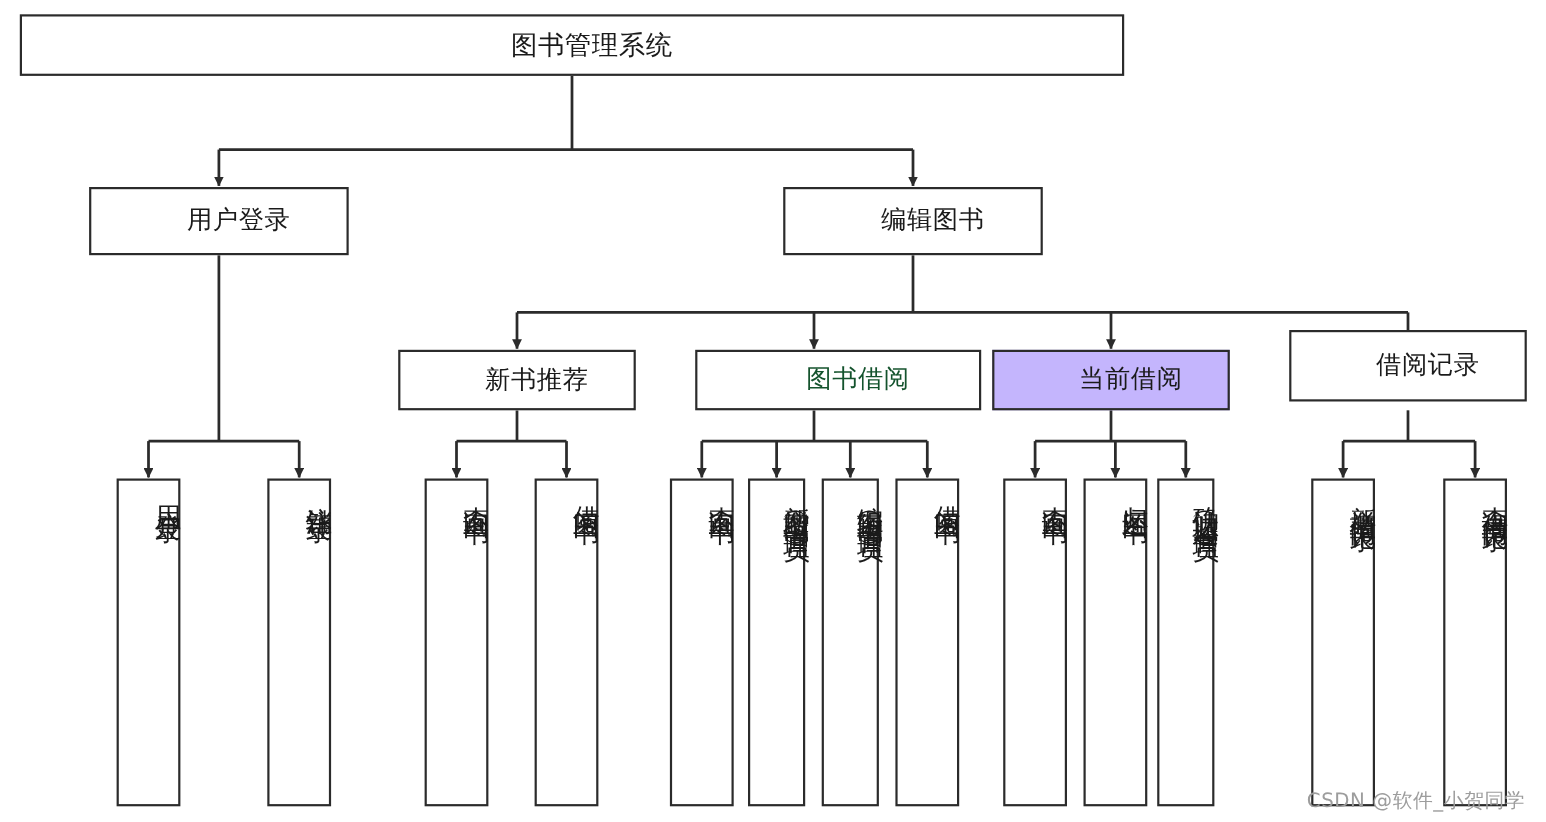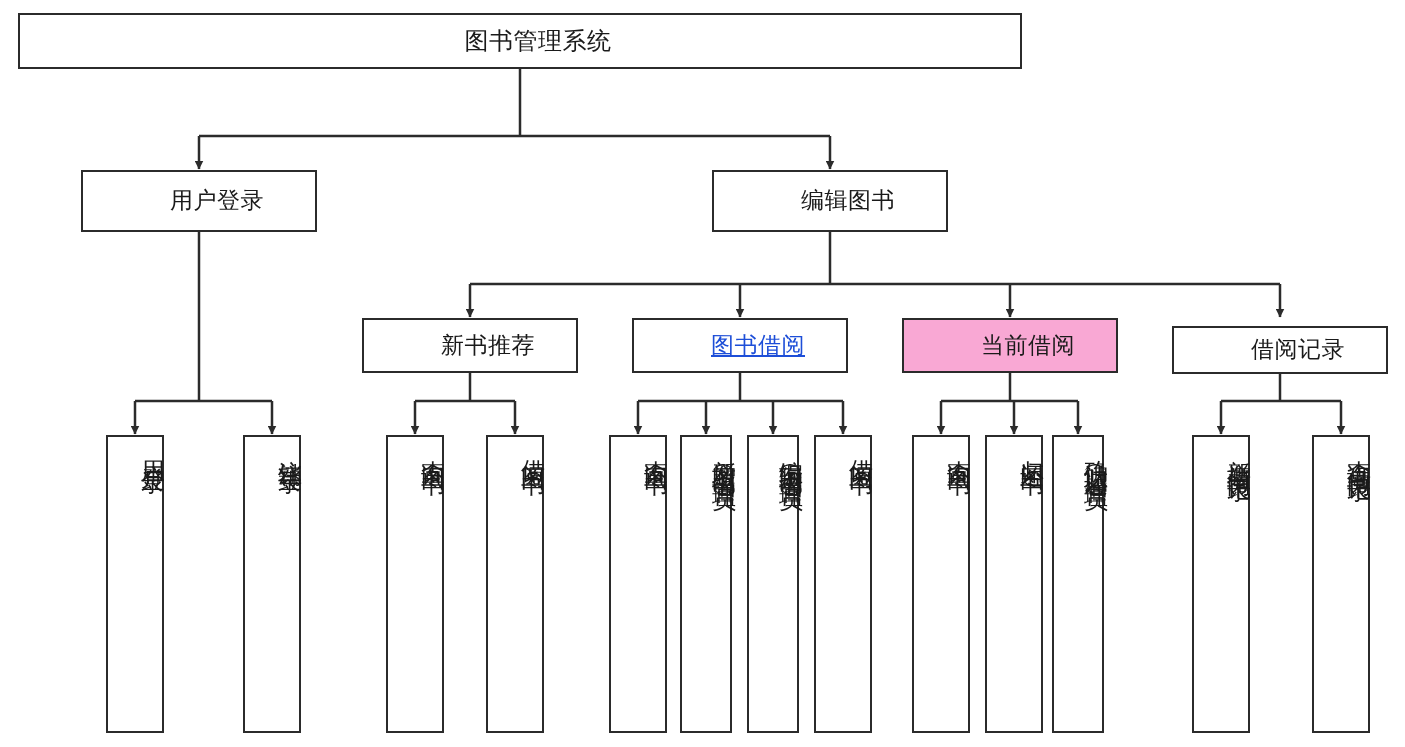--- a/index.html
+++ b/index.html
@@ -127,27 +127,27 @@
       </div>
       <div class="node horizontal level-2" style="left: 81px; top: 170px; width: 236px; height: 62px; border-color: rgb(43, 43, 43); background: rgb(255, 255, 255); color: rgb(26, 26, 26);">
         <span class="node-label">用户登录</span>
       </div>
       <div class="node horizontal level-2" style="left: 712px; top: 170px; width: 236px; height: 62px; border-color: rgb(43, 43, 43); background: rgb(255, 255, 255); color: rgb(26, 26, 26);">
         <span class="node-label">编辑图书</span>
       </div>
       <div class="node horizontal level-3" style="left: 362px; top: 318px; width: 216px; height: 55px; border-color: rgb(43, 43, 43); background: rgb(255, 255, 255); color: rgb(26, 26, 26); font-family: Liberation Serif, serif;">
         <span class="node-label">新书推荐</span>
       </div>
-      <div class="node horizontal level-3" style="left: 632px; top: 318px; width: 216px; height: 55px; border-color: rgb(43, 43, 43); background: rgb(255, 255, 255); color: #1d4ed8; text-decoration: underline;">
+      <div class="node horizontal level-3" style="left: 632px; top: 318px; width: 260px; height: 55px; border-color: rgb(43, 43, 43); background: rgb(255, 255, 255); color: #14532d;">
         <span class="node-label">图书借阅</span>
       </div>
-      <div class="node horizontal level-3" style="left: 902px; top: 318px; width: 216px; height: 55px; border-color: rgb(43, 43, 43); background: #f9a8d4; color: rgb(26, 26, 26);">
+      <div class="node horizontal level-3" style="left: 902px; top: 318px; width: 216px; height: 55px; border-color: rgb(43, 43, 43); background: #c4b5fd; color: rgb(26, 26, 26);">
         <span class="node-label">当前借阅</span>
       </div>
-      <div class="node horizontal level-3" style="left: 1172px; top: 326px; width: 216px; height: 48px; border-color: rgb(43, 43, 43); background: rgb(255, 255, 255); color: rgb(26, 26, 26);">
+      <div class="node horizontal level-3" style="left: 1172px; top: 300px; width: 216px; height: 65px; border-color: rgb(43, 43, 43); background: rgb(255, 255, 255); color: rgb(26, 26, 26);">
         <span class="node-label">借阅记录</span>
       </div>
       <div class="node vertical leaf" style="left: 106px; top: 435px; width: 58px; height: 298px; border-color: rgb(43, 43, 43); background: rgb(255, 255, 255); color: rgb(26, 26, 26);">
         <span class="node-label">用户登录</span>
       </div>
       <div class="node vertical leaf" style="left: 243px; top: 435px; width: 58px; height: 298px; border-color: rgb(43, 43, 43); background: rgb(255, 255, 255); color: rgb(26, 26, 26);">
         <span class="node-label">注销登录</span>
       </div>
       <div class="node vertical leaf" style="left: 386px; top: 435px; width: 58px; height: 298px; border-color: rgb(43, 43, 43); background: rgb(255, 255, 255); color: rgb(26, 26, 26);">
         <span class="node-label">查询图书</span>
@@ -177,14 +177,15 @@
         <span class="node-label">确认归还（管理员）</span>
       </div>
       <div class="node vertical leaf" style="left: 1192px; top: 435px; width: 58px; height: 298px; border-color: rgb(43, 43, 43); background: rgb(255, 255, 255); color: rgb(26, 26, 26);">
         <span class="node-label">新增借阅记录</span>
       </div>
       <div class="node vertical leaf" style="left: 1312px; top: 435px; width: 58px; height: 298px; border-color: rgb(43, 43, 43); background: rgb(255, 255, 255); color: rgb(26, 26, 26);">
         <span class="node-label">查询借阅记录</span>
       </div>
     </div>
 
+  <div class="watermark" style="left:1188px; top:716px;">CSDN @软件_小贺同学</div>
 
 </div>
 
 </body></html>

